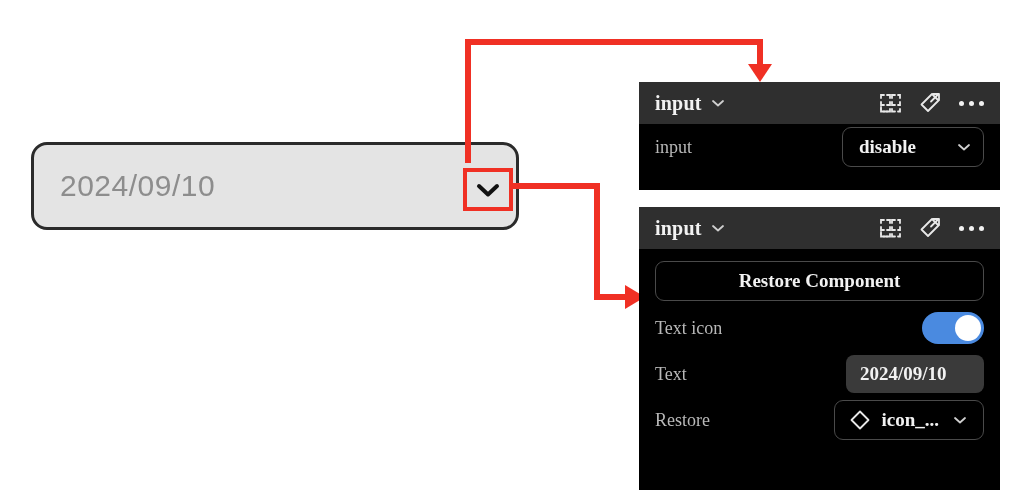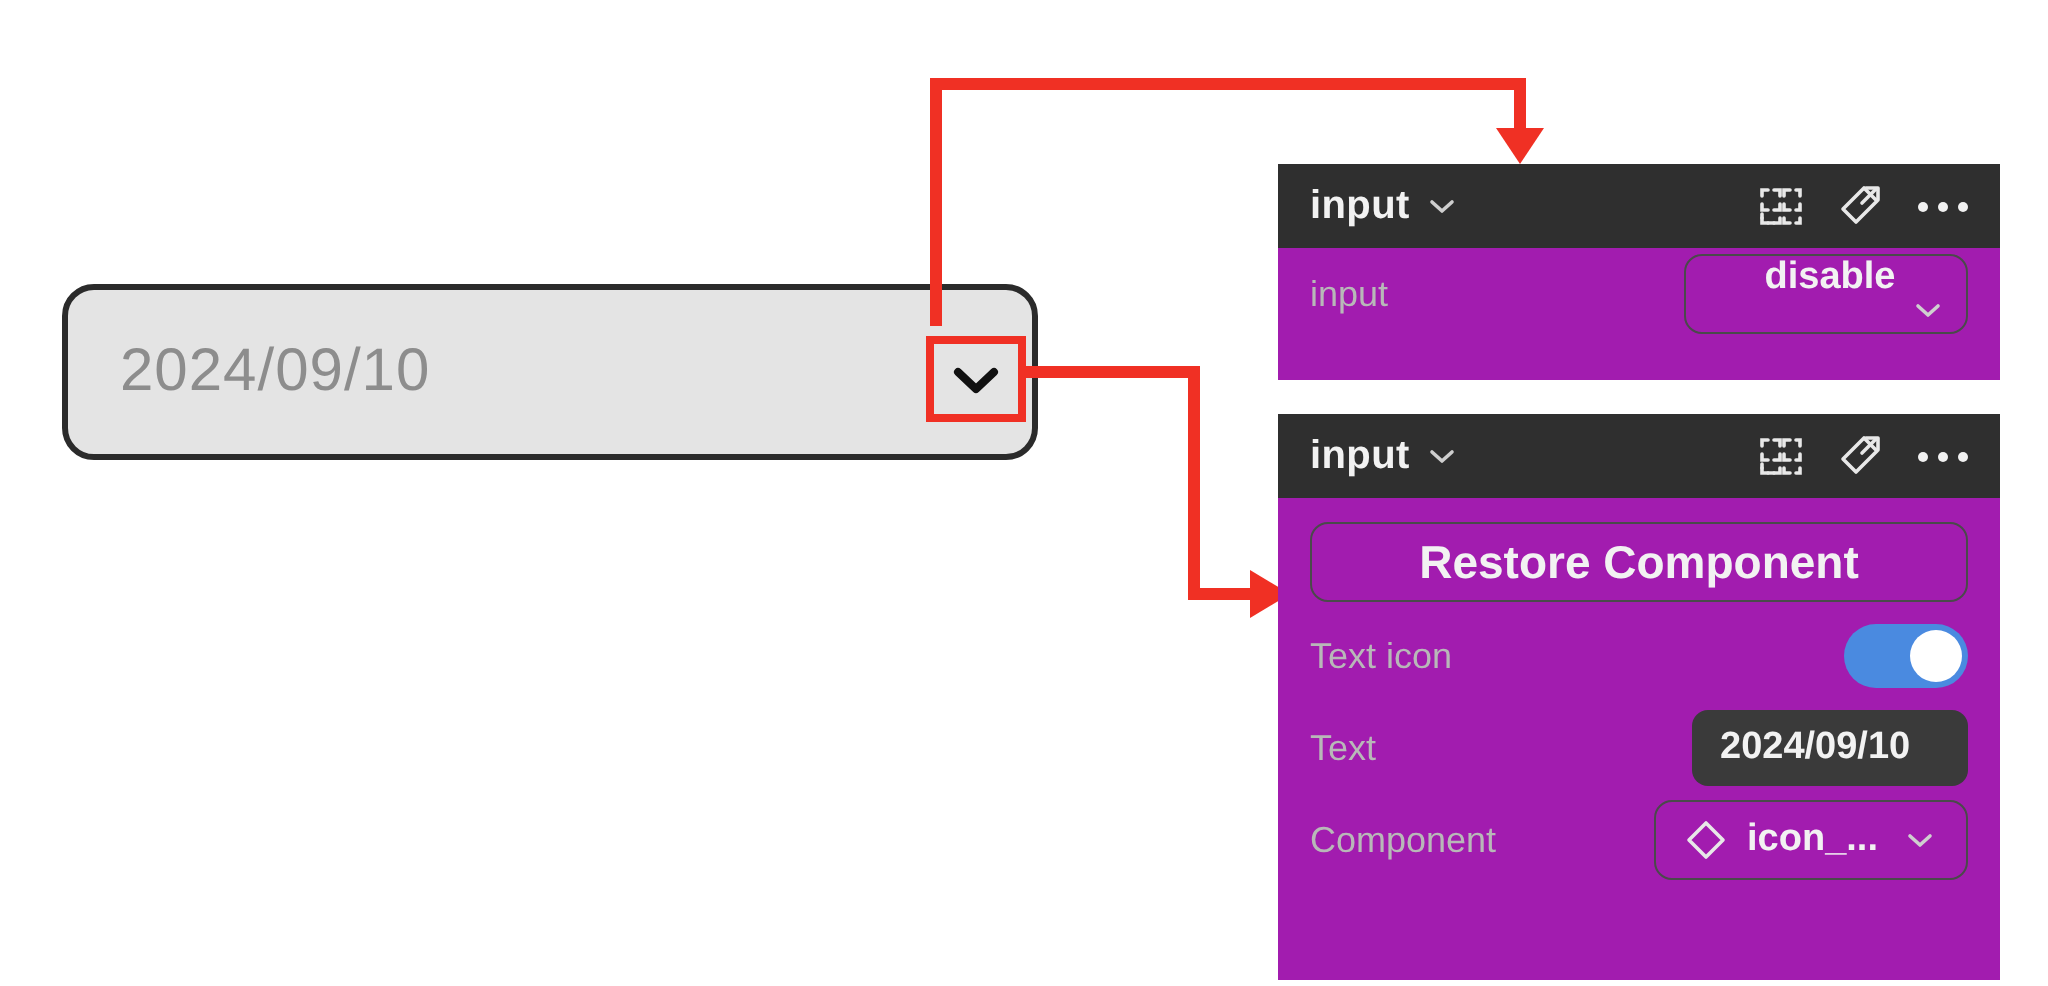--- a/index.html
+++ b/index.html
@@ -54,23 +54,24 @@
   .arrow-layer {
     position: absolute;
     left: 0; top: 0;
     width: 1024px; height: 493px;
     pointer-events: none;
   }
 
   
   .panel {
     position: absolute;
-    background: #a21caf;
+    background: #000000;
     box-sizing: border-box;
     overflow: hidden;
+    font-family: Liberation Serif, serif;
   }
   #panel-disable { left: 639px; top: 82px; width: 361px; height: 108px; }
   #panel-properties { left: 639px; top: 207px; width: 361px; height: 283px; }
 
   .panel-header {
     height: 42px;
     background: #2f2f2f;
     display: flex;
     align-items: center;
     padding: 0 16px 0 16px;
@@ -126,21 +127,20 @@
   
   .select-outline {
     box-sizing: border-box;
     border: 1px solid #4a4a4a;
     border-radius: 9px;
     height: 40px;
     display: flex;
     align-items: center;
     padding: 0 12px 0 16px;
     min-width: 142px;
-    flex-direction: column;
   }
   .select-outline .sel-value {
     font-size: 19px;
     font-weight: bold;
     color: #f2f2f2;
   }
   .select-outline .sel-caret {
     margin-left: auto;
     padding-left: 16px;
     display: inline-flex;
@@ -171,21 +171,21 @@
     height: 40px;
     border: 1px solid #4a4a4a;
     border-radius: 9px;
     display: flex;
     align-items: center;
     justify-content: center;
     background: transparent;
     width: 100%;
   }
   .restore-btn span {
-    font-size: 23px;
+    font-size: 19px;
     font-weight: bold;
     color: #f2f2f2;
   }
 
   
   .toggle {
     width: 62px;
     height: 32px;
     border-radius: 16px;
     background: #4a8ae0;
@@ -393,21 +393,21 @@
     <div class="prop-row">
       <span class="prop-label">Text</span>
       <div class="prop-control">
         <div class="field-filled">
           <span class="field-value">2024/09/10</span>
         </div>
       </div>
     </div>
 
     <div class="prop-row">
-      <span class="prop-label">Component</span>
+      <span class="prop-label">Restore</span>
       <div class="prop-control">
         <div class="instance-select">
           <span class="inst-glyph">
             <svg width="22" height="22" viewBox="0 0 22 22" aria-hidden="true">
               <polygon points="11,2.5 19.5,11 11,19.5 2.5,11" fill="none" stroke="#e8e8e8" stroke-width="1.8" stroke-linejoin="round"></polygon>
             </svg>
           </span>
           <span class="inst-name">icon_...</span>
           <span class="inst-caret">
             <svg width="14" height="10" viewBox="0 0 14 10" aria-hidden="true">

